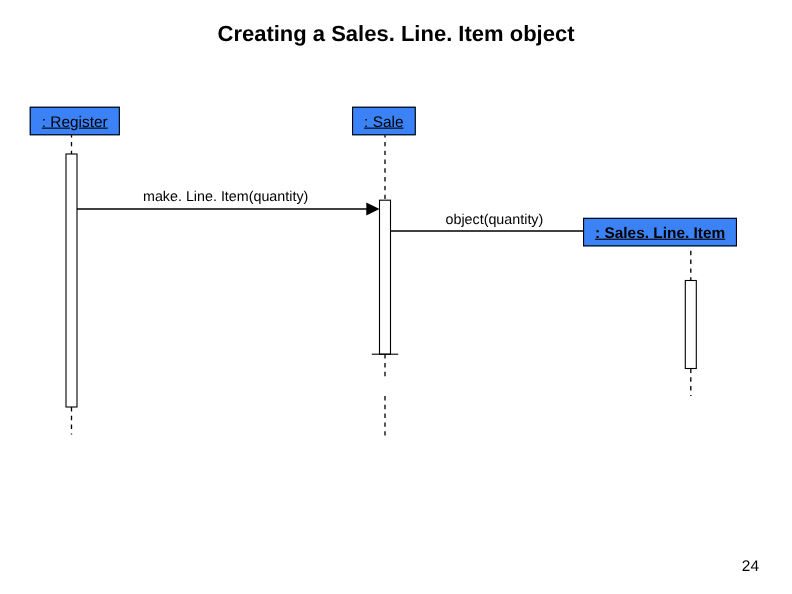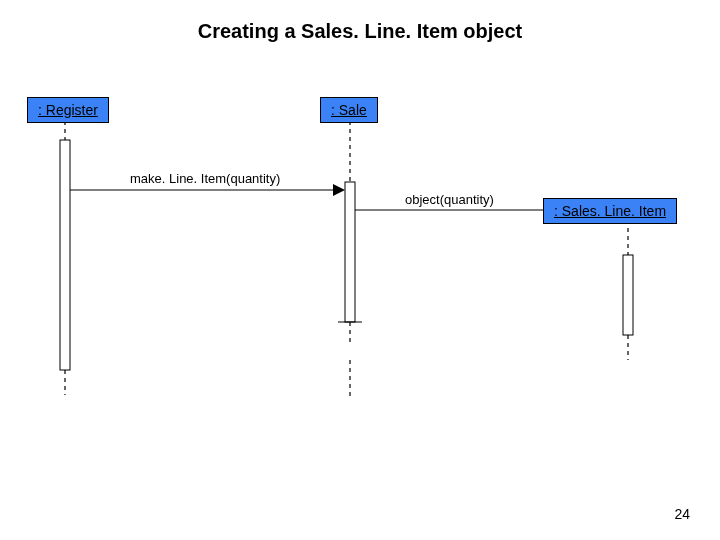--- a/index.html
+++ b/index.html
@@ -42,20 +42,20 @@
 </svg>
 
 <div class="obj-box" style="left:27px; top:97px;">
   <span>: Register</span>
 </div>
 
 <div class="obj-box" style="left:320px; top:97px;">
   <span>: Sale</span>
 </div>
 
-<div class="obj-box" style="left:543px; top:198px;">
+<div class="obj-box" style="left:530px; top:198px;font-weight:bold;">
   <span>: Sales. Line. Item</span>
 </div>
 
 <div class="msg-label" style="left:130px; top:171px;">make. Line. Item(quantity)</div>
 <div class="msg-label" style="left:405px; top:192px;">object(quantity)</div>
 
 <div class="page-num">24</div>
 
 </body></html>

